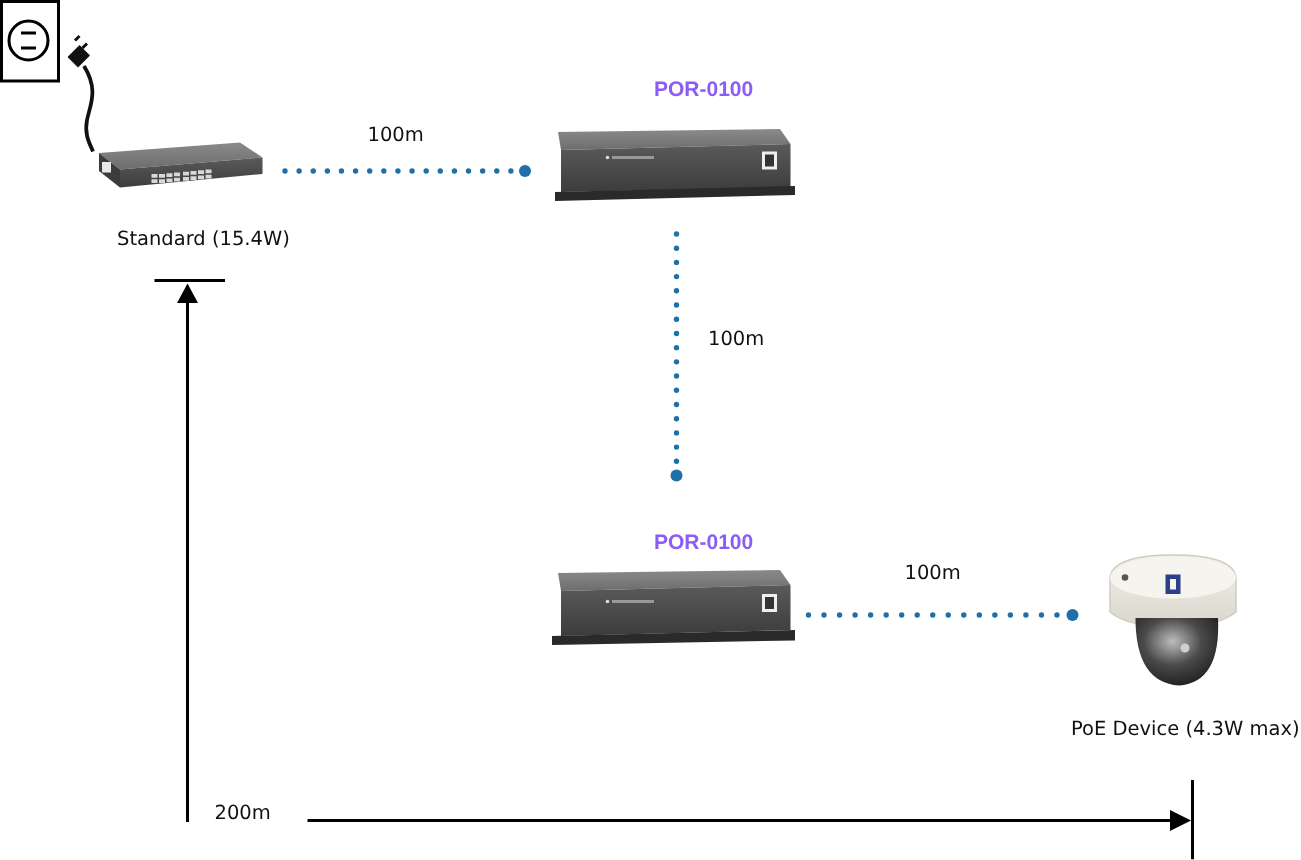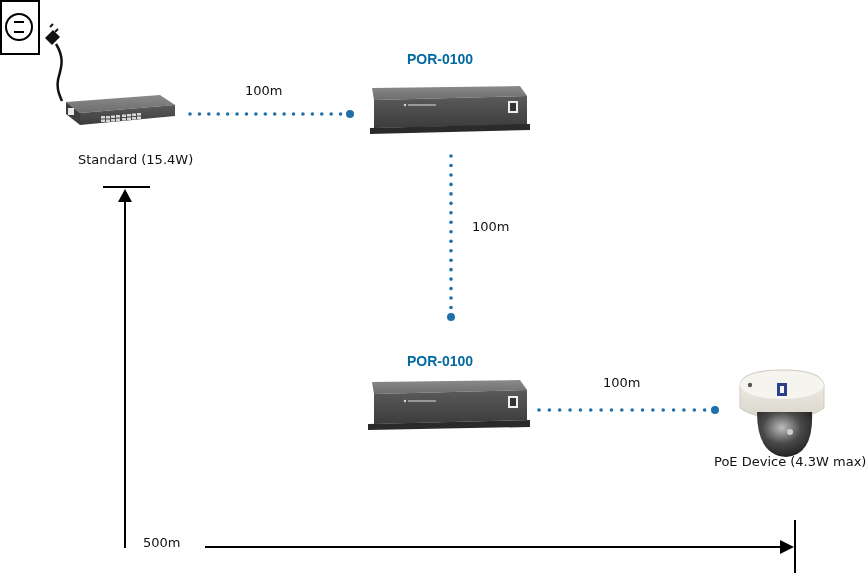--- a/index.html
+++ b/index.html
@@ -1,20 +1,20 @@
 <!DOCTYPE html>
 <html><head>
 <meta charset="utf-8">
 <style>
   html, body { margin: 0; padding: 0; background: #ffffff; }
   body { width: 867px; height: 573px; position: relative; overflow: hidden;
          font-family: "DejaVu Sans", "Liberation Sans", sans-serif; color: #111; }
   .abs { position: absolute; }
   .label { font-size: 13px; color: #111; white-space: nowrap; }
-  .title { font-family: "Liberation Sans", sans-serif; font-weight: bold; font-size: 14px; color: #0369a1; white-space: nowrap; }
+  .title { font-family: "Liberation Sans", sans-serif; font-weight: bold; font-size: 14px; color: #8b5cf6; white-space: nowrap; margin-left: 29px; }
   .dim { font-size: 13px; color: #111; white-space: nowrap; text-align: right; }
   svg { position: absolute; left: 0; top: 0; }
 </style>
 </head>
 <body>
 
 <svg width="867" height="573" viewBox="0 0 867 573">
   <defs>
     <linearGradient id="boxTop" x1="0" y1="0" x2="0" y2="1">
       <stop offset="0" stop-color="#8a8a8a"></stop>
@@ -182,15 +182,15 @@
 
 <div class="abs label" style="left:63px; top:152px;margin-left:15px;">Standard (15.4W)</div>
 
 <div class="abs title" style="left:407px; top:51px;">POR-0100</div>
 <div class="abs title" style="left:407px; top:353px;">POR-0100</div>
 
 <div class="abs dim" style="left:245px; top:83px;">100m</div>
 <div class="abs dim" style="left:472px; top:219px;">100m</div>
 <div class="abs dim" style="left:603px; top:375px;">100m</div>
 
-<div class="abs label" style="left:714px; top:454px;">PoE Device (4.3W max)</div>
+<div class="abs label" style="left:714px; top:479px;">PoE Device (4.3W max)</div>
 
-<div class="abs dim" style="left:143px; top:535px;">500m</div>
+<div class="abs dim" style="left:143px; top:535px;">200m</div>
 
 </body></html>

